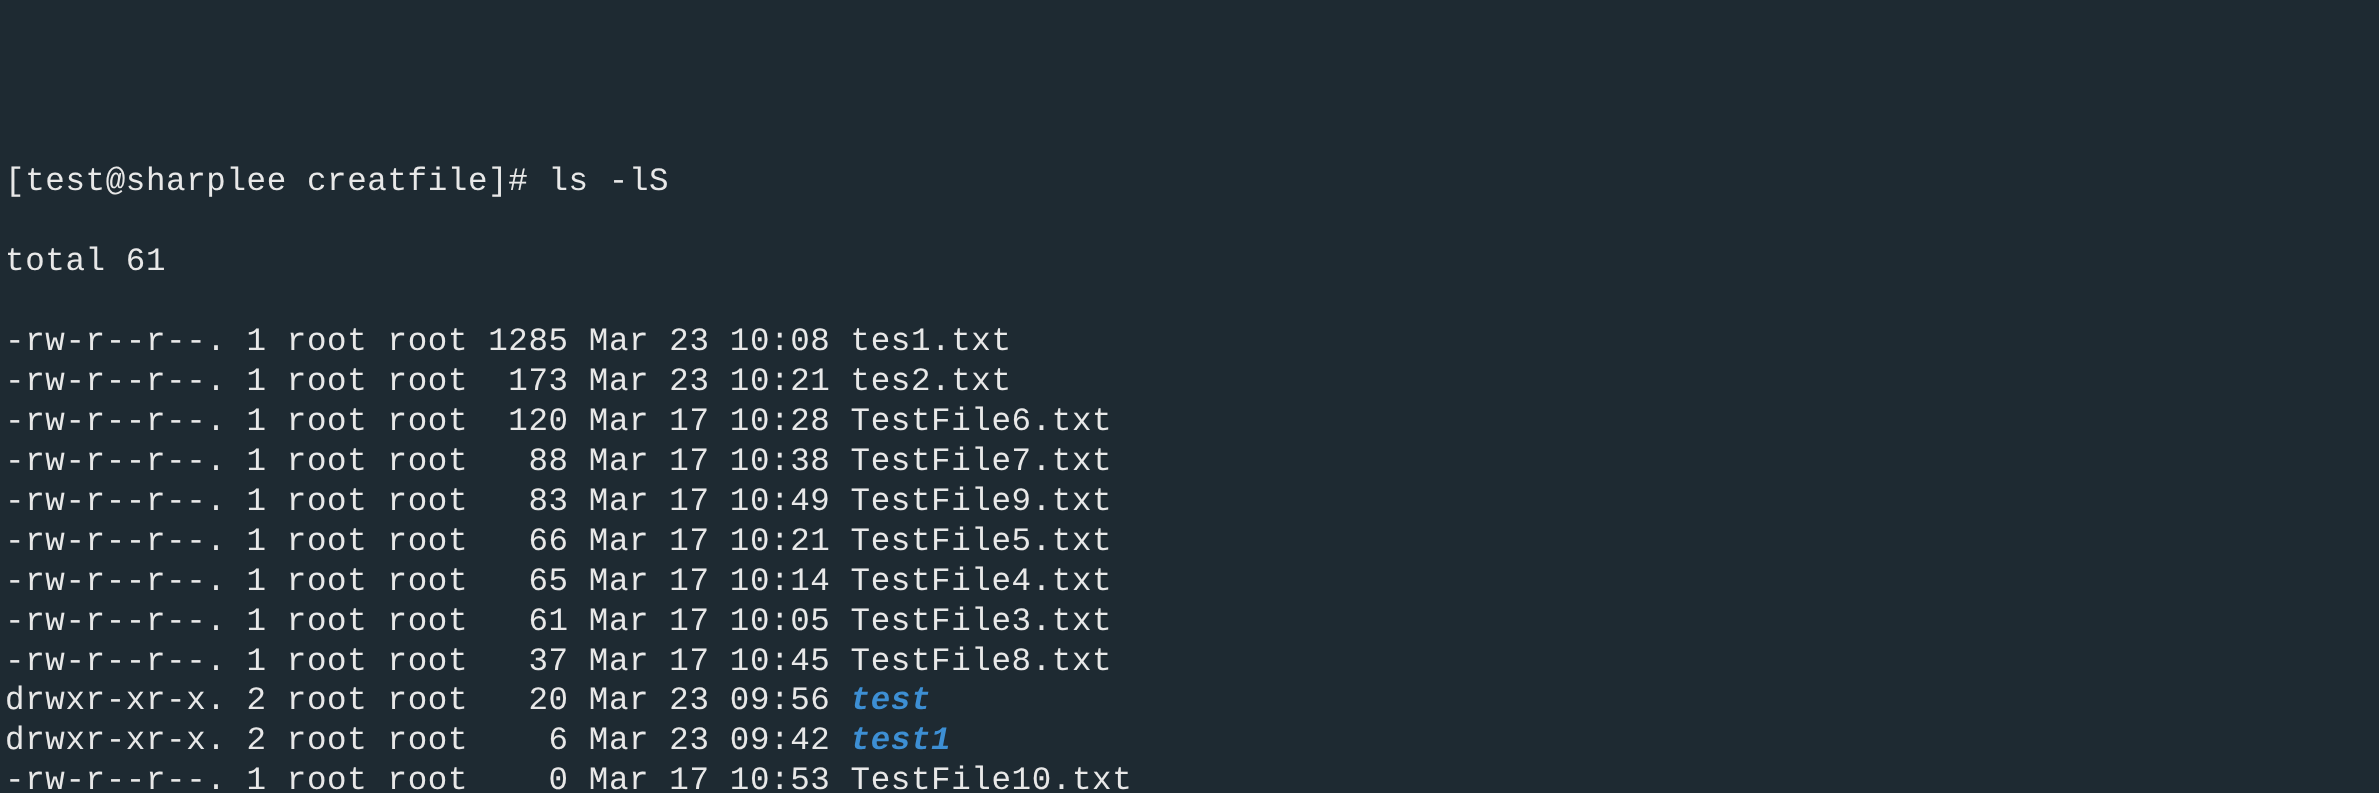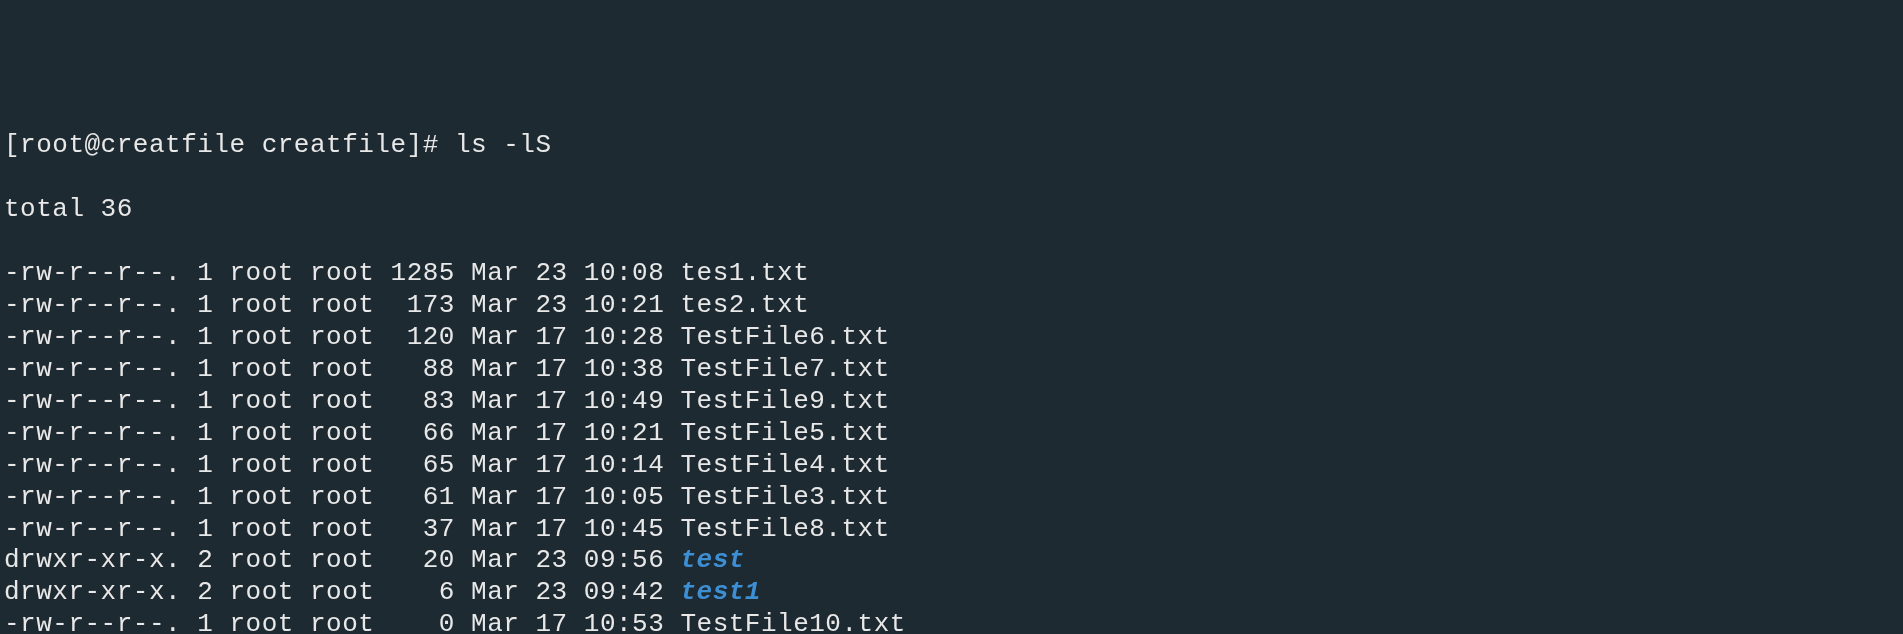--- a/index.html
+++ b/index.html
@@ -30,18 +30,18 @@
     }
     .entry-line {
       display: block;
     }
   </style>
 </head>
 <body>
 
 
 
-<span class="prompt-line"><span>[root@creatfile creatfile]# </span><span>ls -lS</span></span>
-<span class="total-line">total 36</span>
+<span class="prompt-line"><span>[test@sharplee creatfile]# </span><span>ls -lS</span></span>
+<span class="total-line">total 61</span>
 <div id="listing"><span class="entry-line"><span>-rw-r--r--.</span> <span>1</span> <span>root</span> <span>root</span> <span>1285</span> <span>Mar</span> <span>23</span> <span>10:08</span> <span class="">tes1.txt</span></span><span class="entry-line"><span>-rw-r--r--.</span> <span>1</span> <span>root</span> <span>root</span> <span> 173</span> <span>Mar</span> <span>23</span> <span>10:21</span> <span class="">tes2.txt</span></span><span class="entry-line"><span>-rw-r--r--.</span> <span>1</span> <span>root</span> <span>root</span> <span> 120</span> <span>Mar</span> <span>17</span> <span>10:28</span> <span class="">TestFile6.txt</span></span><span class="entry-line"><span>-rw-r--r--.</span> <span>1</span> <span>root</span> <span>root</span> <span>  88</span> <span>Mar</span> <span>17</span> <span>10:38</span> <span class="">TestFile7.txt</span></span><span class="entry-line"><span>-rw-r--r--.</span> <span>1</span> <span>root</span> <span>root</span> <span>  83</span> <span>Mar</span> <span>17</span> <span>10:49</span> <span class="">TestFile9.txt</span></span><span class="entry-line"><span>-rw-r--r--.</span> <span>1</span> <span>root</span> <span>root</span> <span>  66</span> <span>Mar</span> <span>17</span> <span>10:21</span> <span class="">TestFile5.txt</span></span><span class="entry-line"><span>-rw-r--r--.</span> <span>1</span> <span>root</span> <span>root</span> <span>  65</span> <span>Mar</span> <span>17</span> <span>10:14</span> <span class="">TestFile4.txt</span></span><span class="entry-line"><span>-rw-r--r--.</span> <span>1</span> <span>root</span> <span>root</span> <span>  61</span> <span>Mar</span> <span>17</span> <span>10:05</span> <span class="">TestFile3.txt</span></span><span class="entry-line"><span>-rw-r--r--.</span> <span>1</span> <span>root</span> <span>root</span> <span>  37</span> <span>Mar</span> <span>17</span> <span>10:45</span> <span class="">TestFile8.txt</span></span><span class="entry-line"><span>drwxr-xr-x.</span> <span>2</span> <span>root</span> <span>root</span> <span>  20</span> <span>Mar</span> <span>23</span> <span>09:56</span> <span class="dir">test</span></span><span class="entry-line"><span>drwxr-xr-x.</span> <span>2</span> <span>root</span> <span>root</span> <span>   6</span> <span>Mar</span> <span>23</span> <span>09:42</span> <span class="dir">test1</span></span><span class="entry-line"><span>-rw-r--r--.</span> <span>1</span> <span>root</span> <span>root</span> <span>   0</span> <span>Mar</span> <span>17</span> <span>10:53</span> <span class="">TestFile10.txt</span></span></div>
 
 
 
 
 </body></html>

